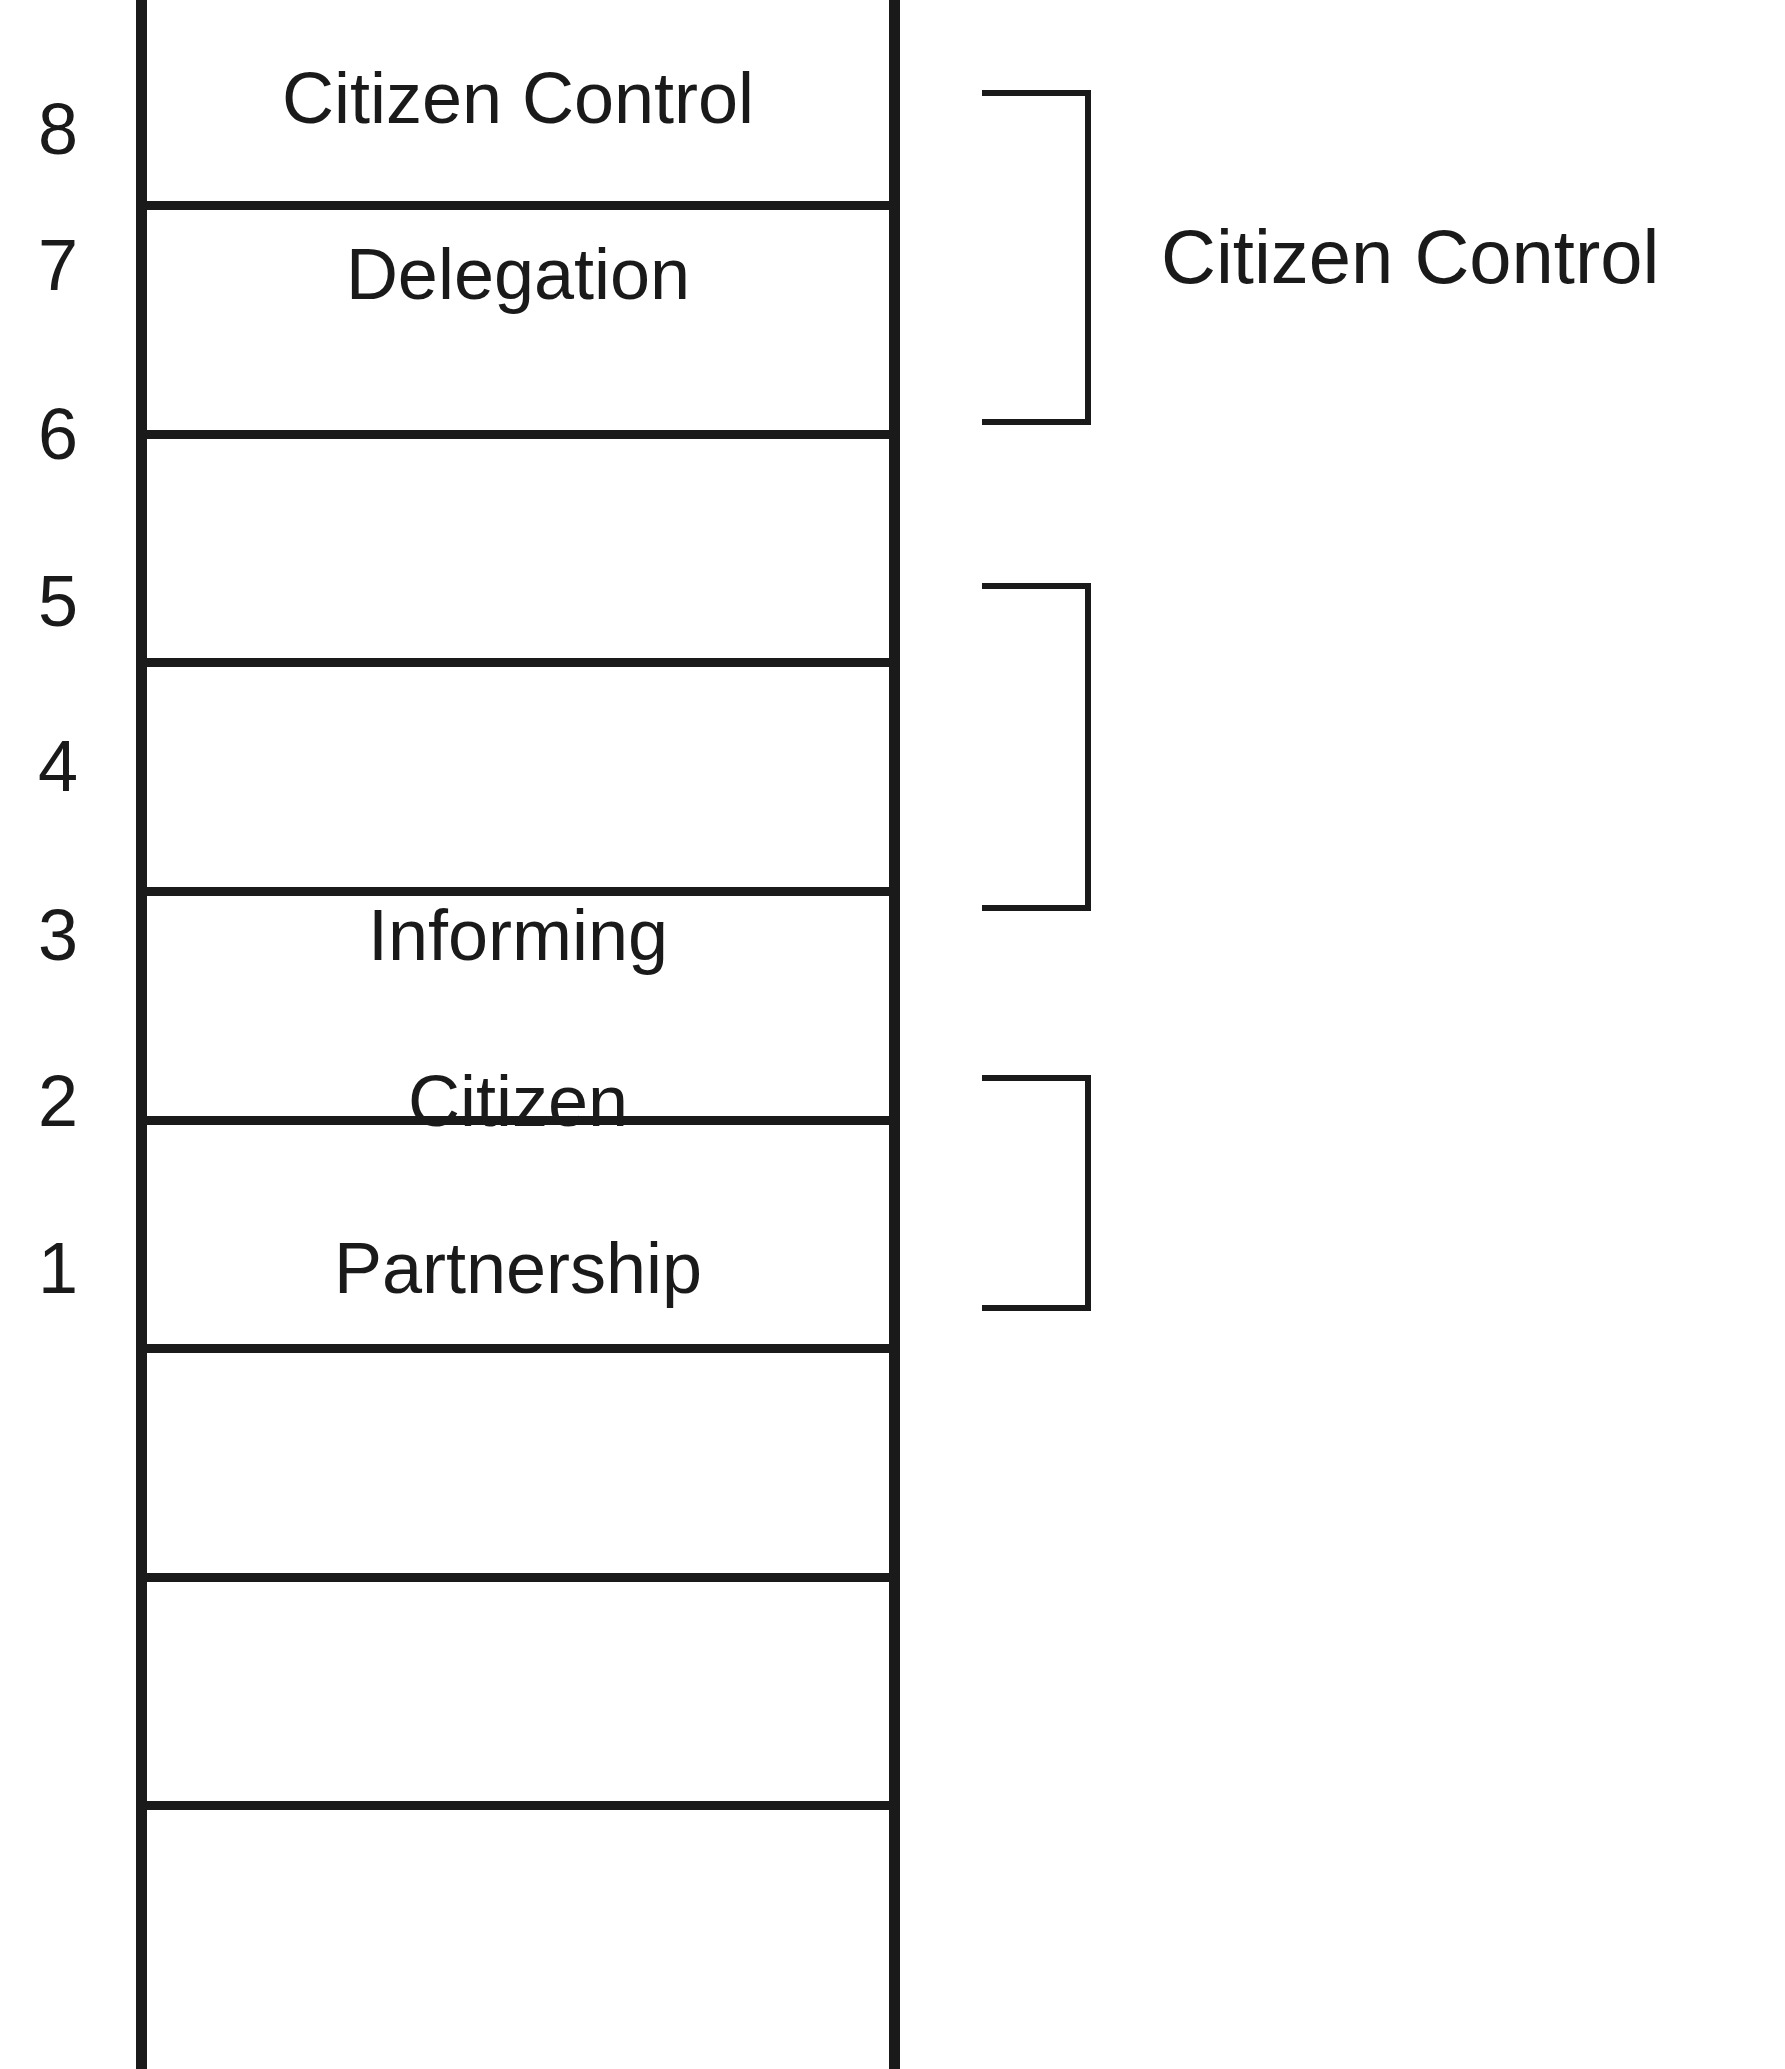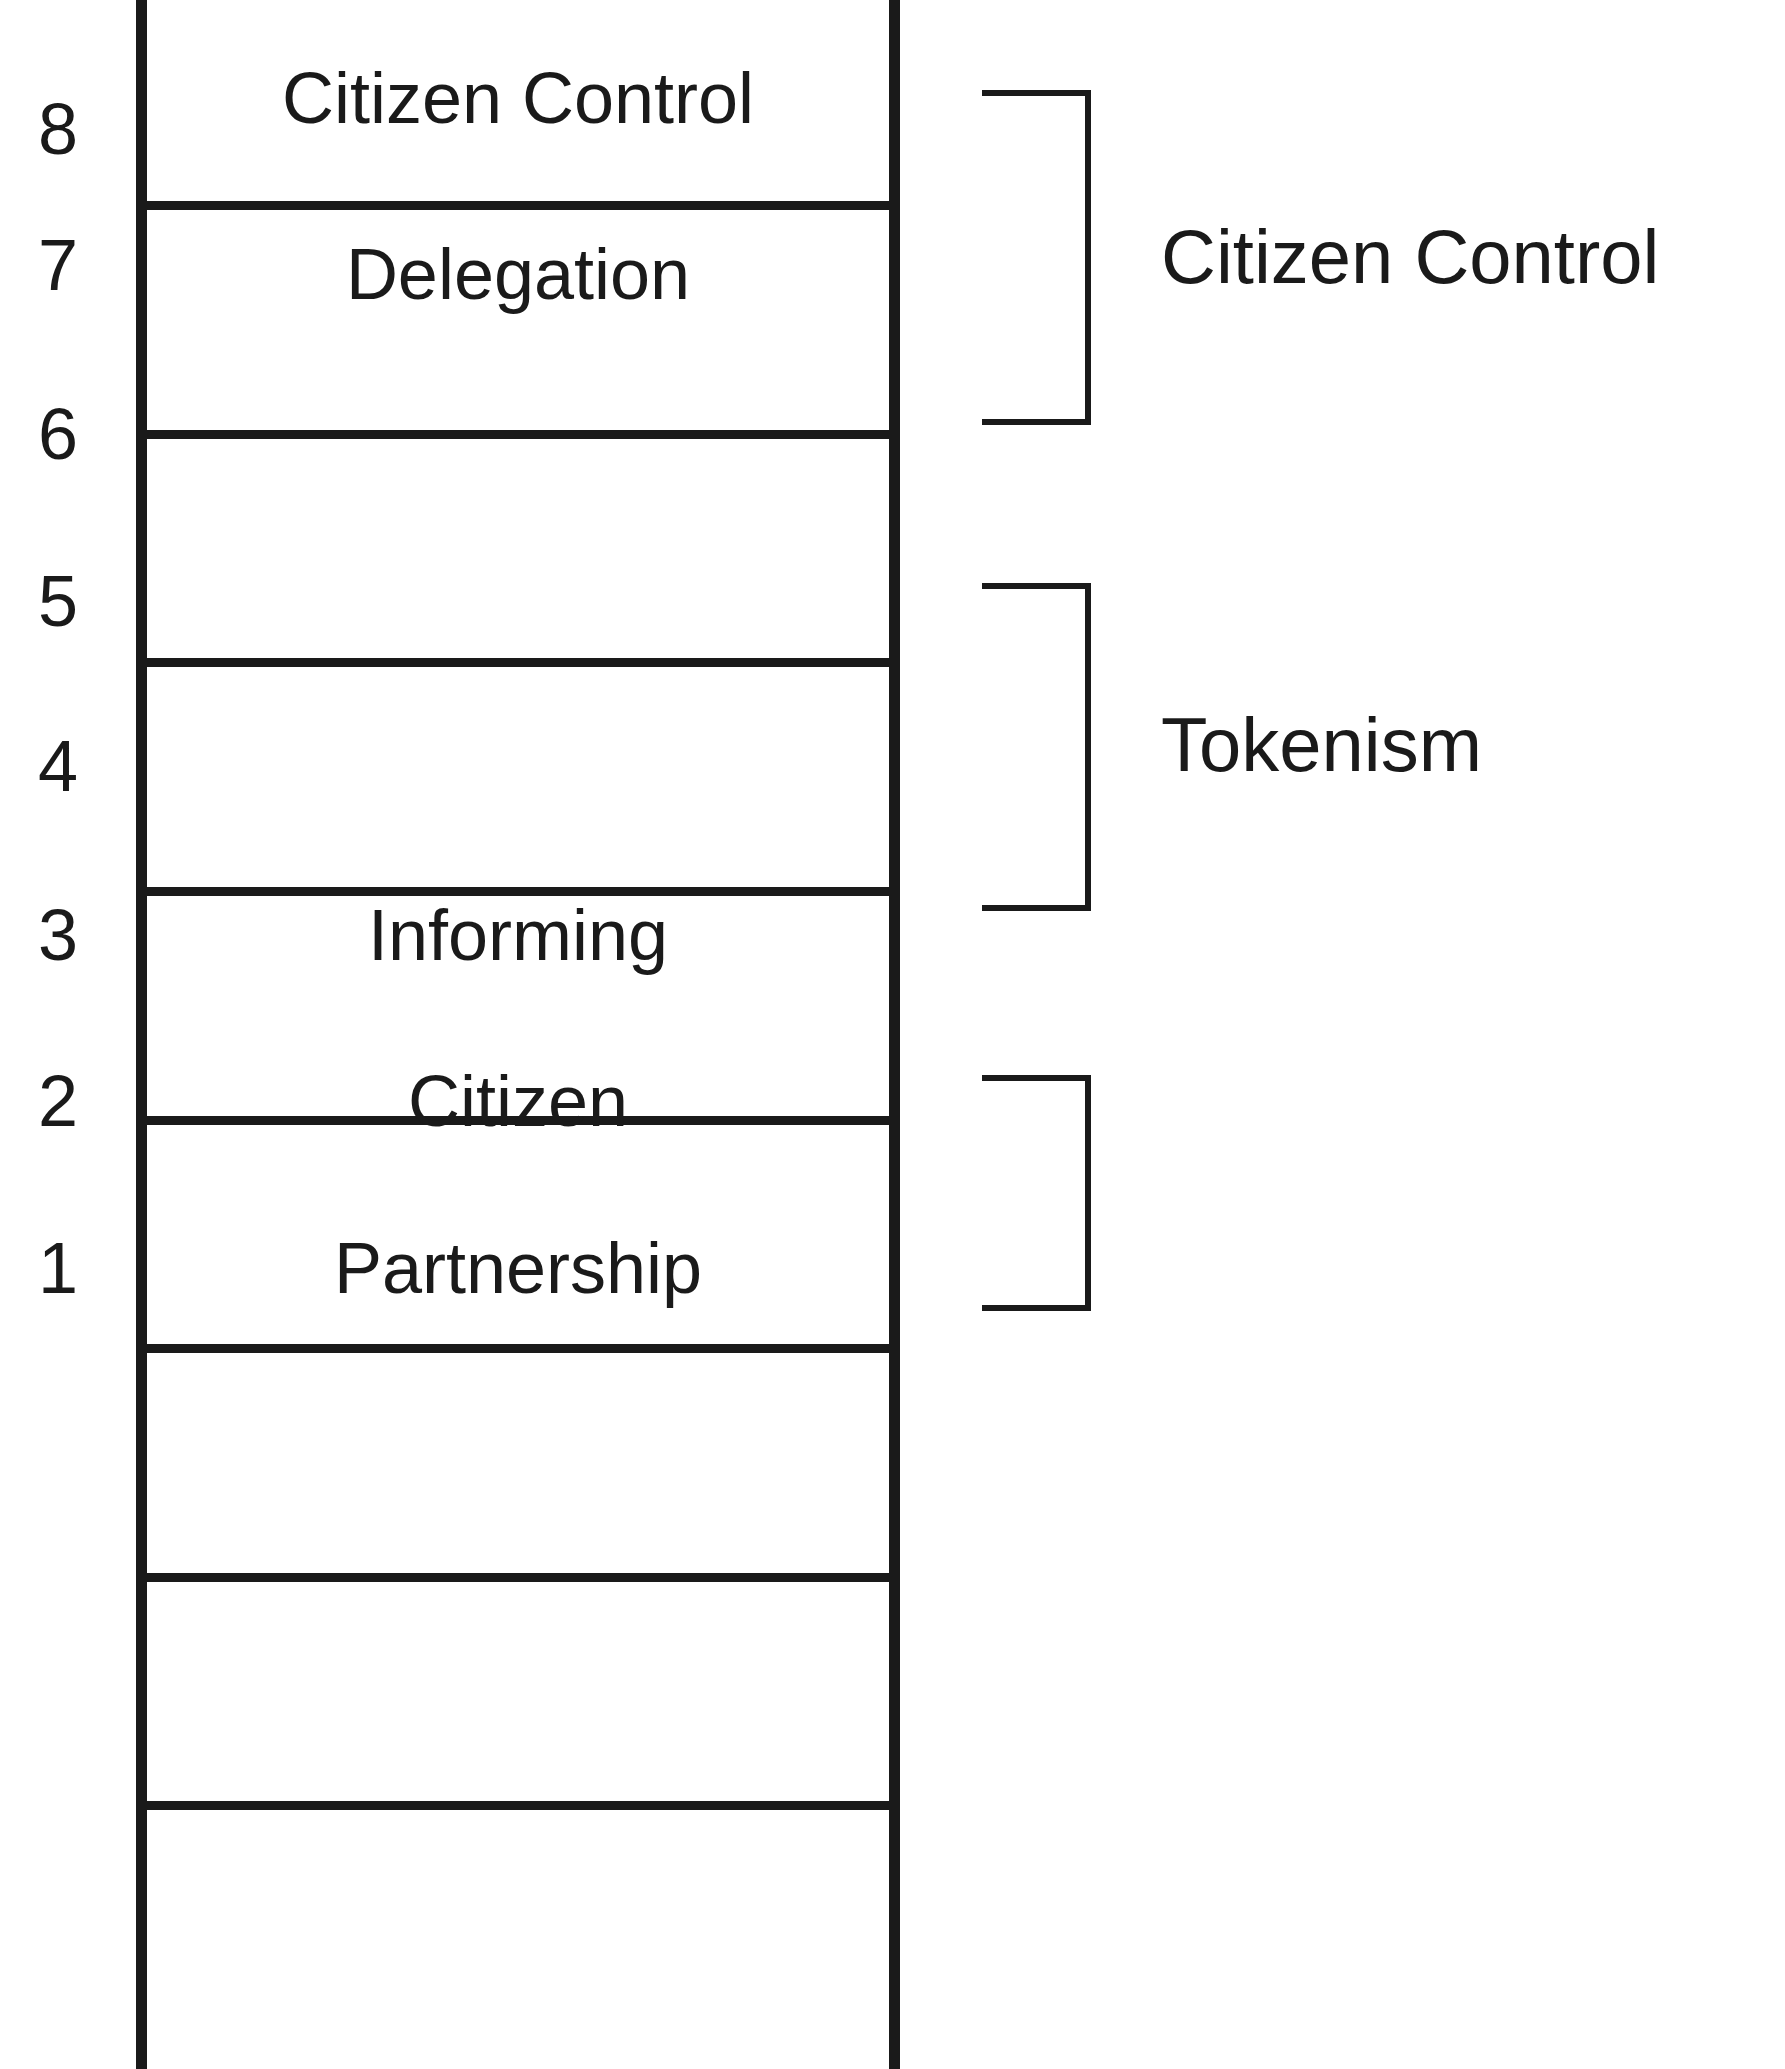--- a/index.html
+++ b/index.html
@@ -111,18 +111,17 @@
   <div class="step-number" style="top:1065px">2</div>
   <div class="step-label" style="top:1065px">Citizen</div>
 
   <div class="step-number" style="top:1232px">1</div>
   <div class="step-label" style="top:1232px">Partnership</div>
 
   <div class="bracket" style="top:90px; height:335px"></div>
   <div class="group-label" style="top:219px">Citizen Control</div>
 
   <div class="bracket" style="top:583px; height:328px"></div>
-  <div class="group-label" style="top:707px">Tokenism</div>
 
   <div class="bracket" style="top:1075px; height:236px"></div>
 
 </div>
 
 
 </body></html>

